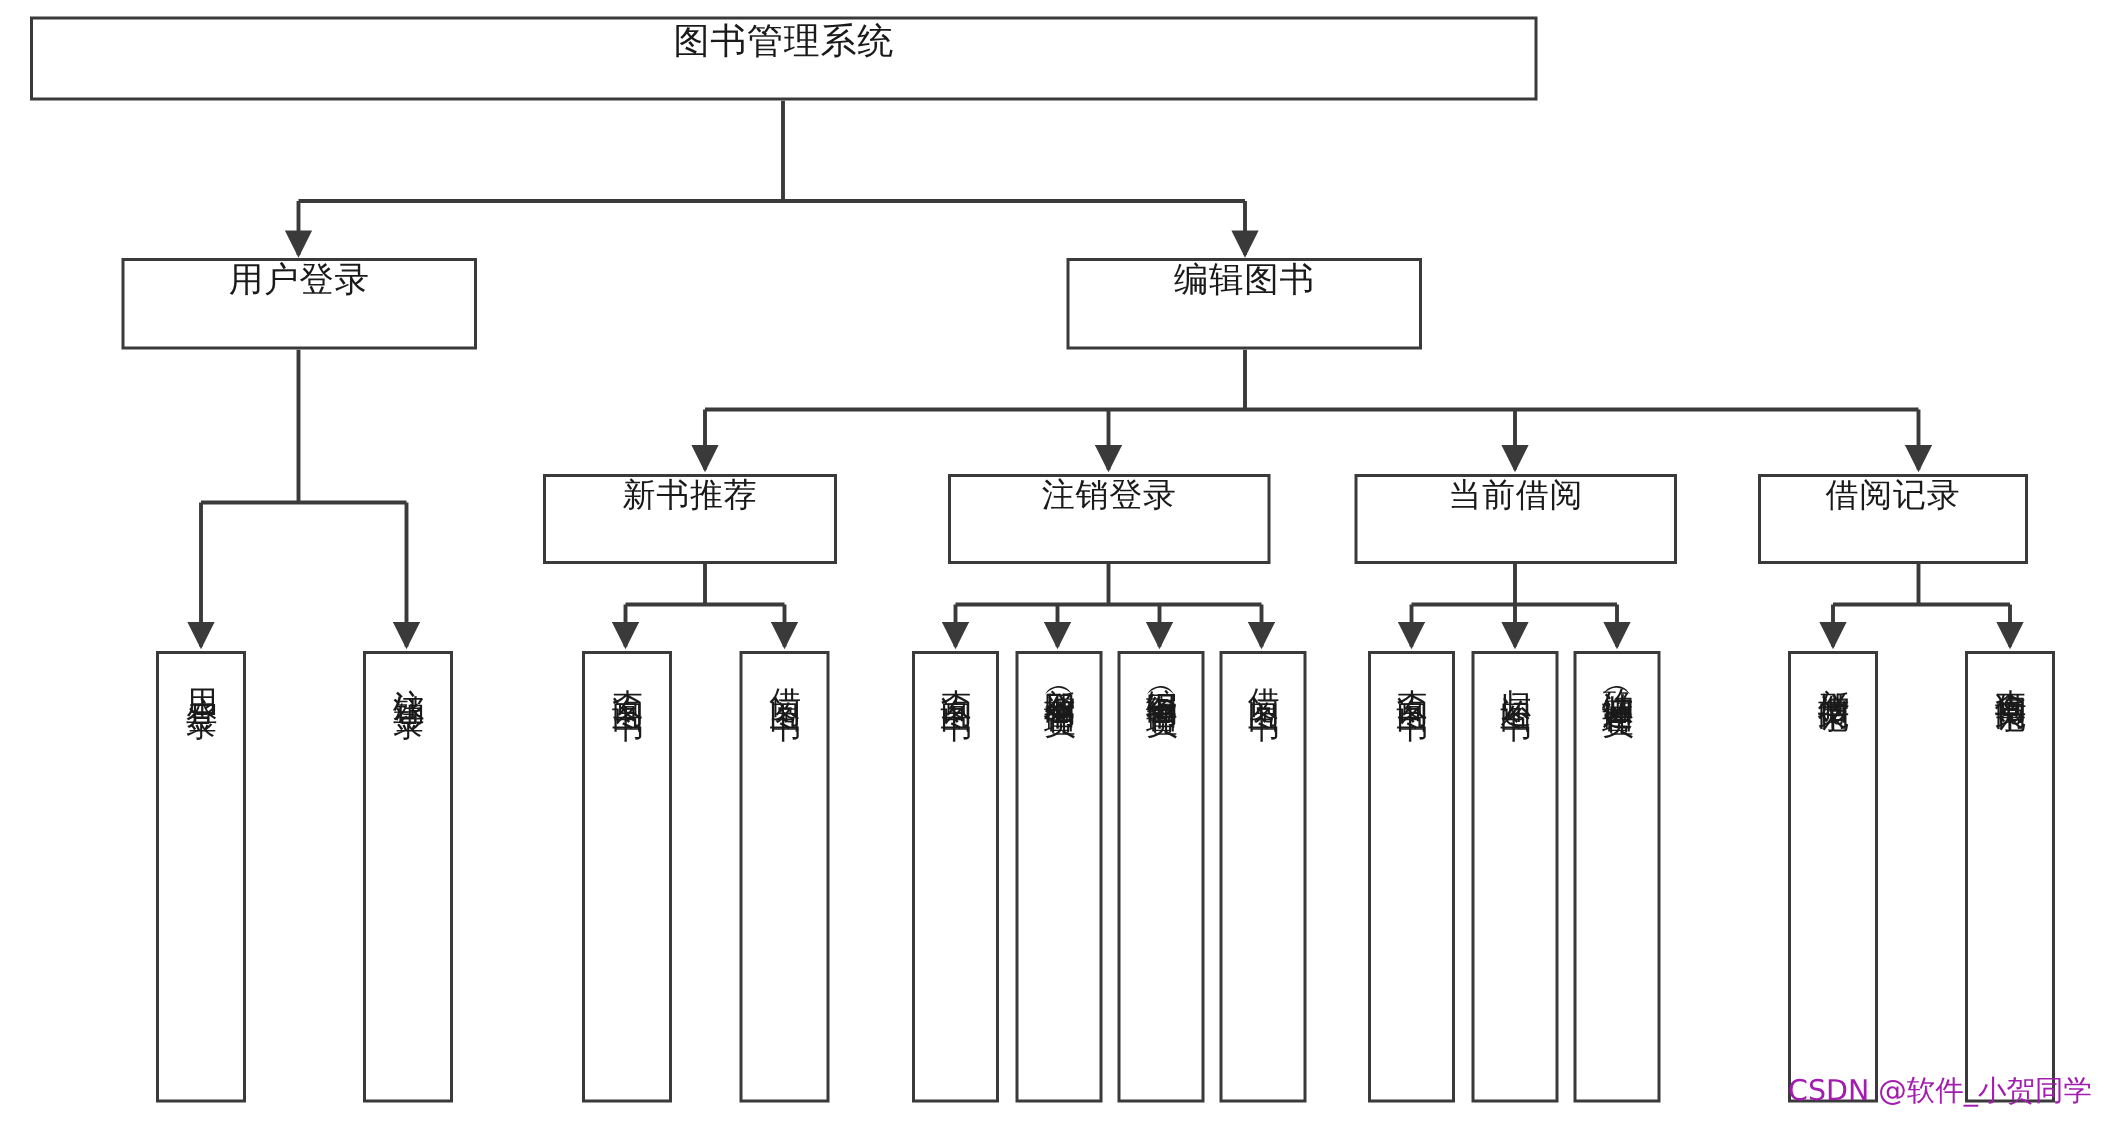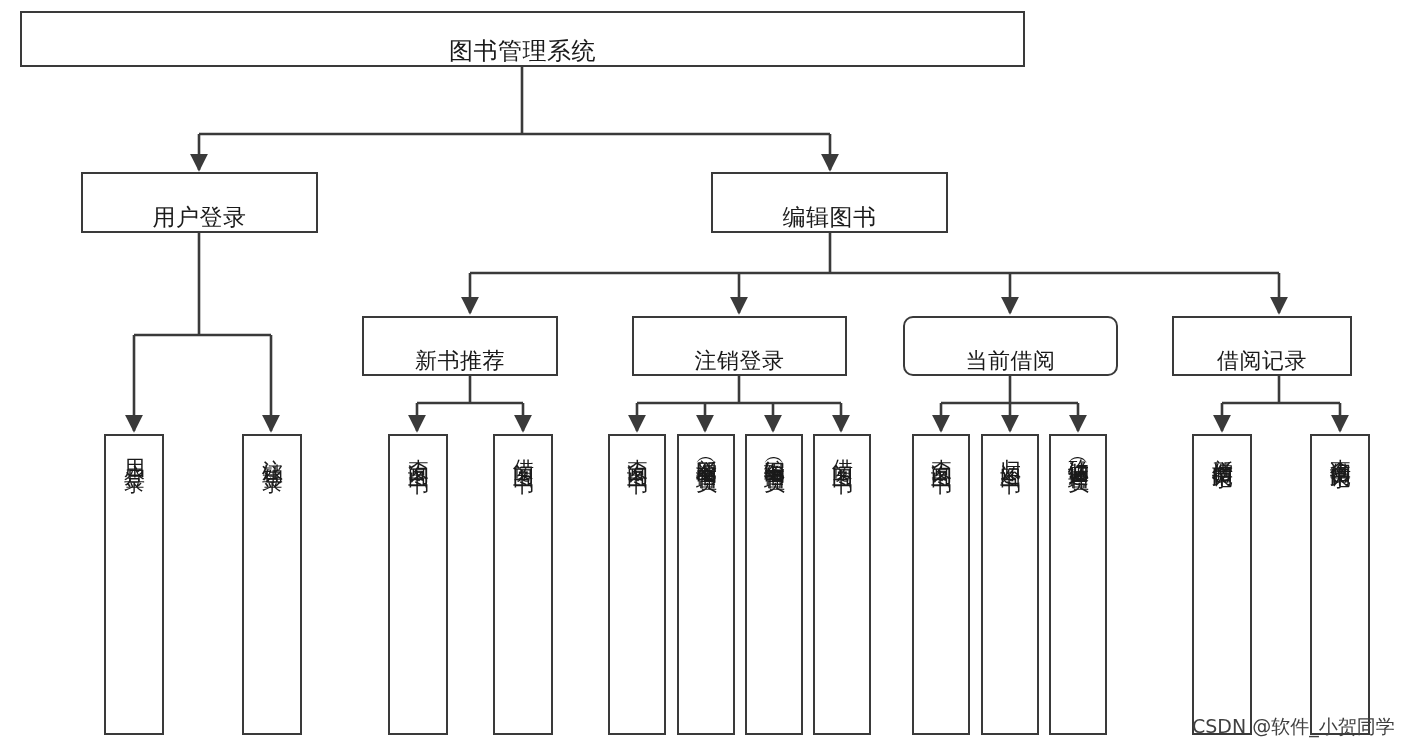--- a/index.html
+++ b/index.html
@@ -26,21 +26,21 @@
     width: 1405px;
     height: 747px;
     pointer-events: none;
   }
   .node {
     position: absolute;
     box-sizing: border-box;
     background: #ffffff;
     border: 2px solid #3a3a3a;
     display: flex;
-    align-items: flex-end;
+    align-items: flex-start;
     justify-content: center;
     color: #1a1a1a;
   }
   .node-label {
     display: block;
     text-align: center;
     line-height: 1.18;
     white-space: nowrap;
   }
   
@@ -65,21 +65,21 @@
     letter-spacing: 5px;
     white-space: nowrap;
     text-align: left;
   }
   .node.leaf.tall .node-label {
     letter-spacing: 2px;
   }
   .watermark {
     position: absolute;
     font-size: 19px;
-    color: #404040;
+    color: #a21caf;
     white-space: nowrap;
     user-select: none;
     text-align: center;
   }
 </style>
 </head>
 <body>
 
 <div id="diagram">
 
@@ -143,21 +143,21 @@
   <div class="node horiz tier1" style="left:711px; top:172px; width:237px; height:61px;">
     <span class="node-label">编辑图书</span>
   </div>
 
   <div class="node horiz tier2" style="left:362px; top:316px; width:196px; height:60px;">
     <span class="node-label">新书推荐</span>
   </div>
   <div class="node horiz tier2" style="left:632px; top:316px; width:215px; height:60px;">
     <span class="node-label">注销登录</span>
   </div>
-  <div class="node horiz tier2" style="left:903px; top:316px; width:215px; height:60px;border-radius:10px;">
+  <div class="node horiz tier2" style="left:903px; top:316px; width:215px; height:60px;">
     <span class="node-label">当前借阅</span>
   </div>
   <div class="node horiz tier2" style="left:1172px; top:316px; width:180px; height:60px;">
     <span class="node-label">借阅记录</span>
   </div>
 
   <div class="node leaf" style="left:104px; top:434px; width:60px; height:301px;">
     <span class="node-label">用户登录</span>
   </div>
   <div class="node leaf" style="left:242px; top:434px; width:60px; height:301px;">

